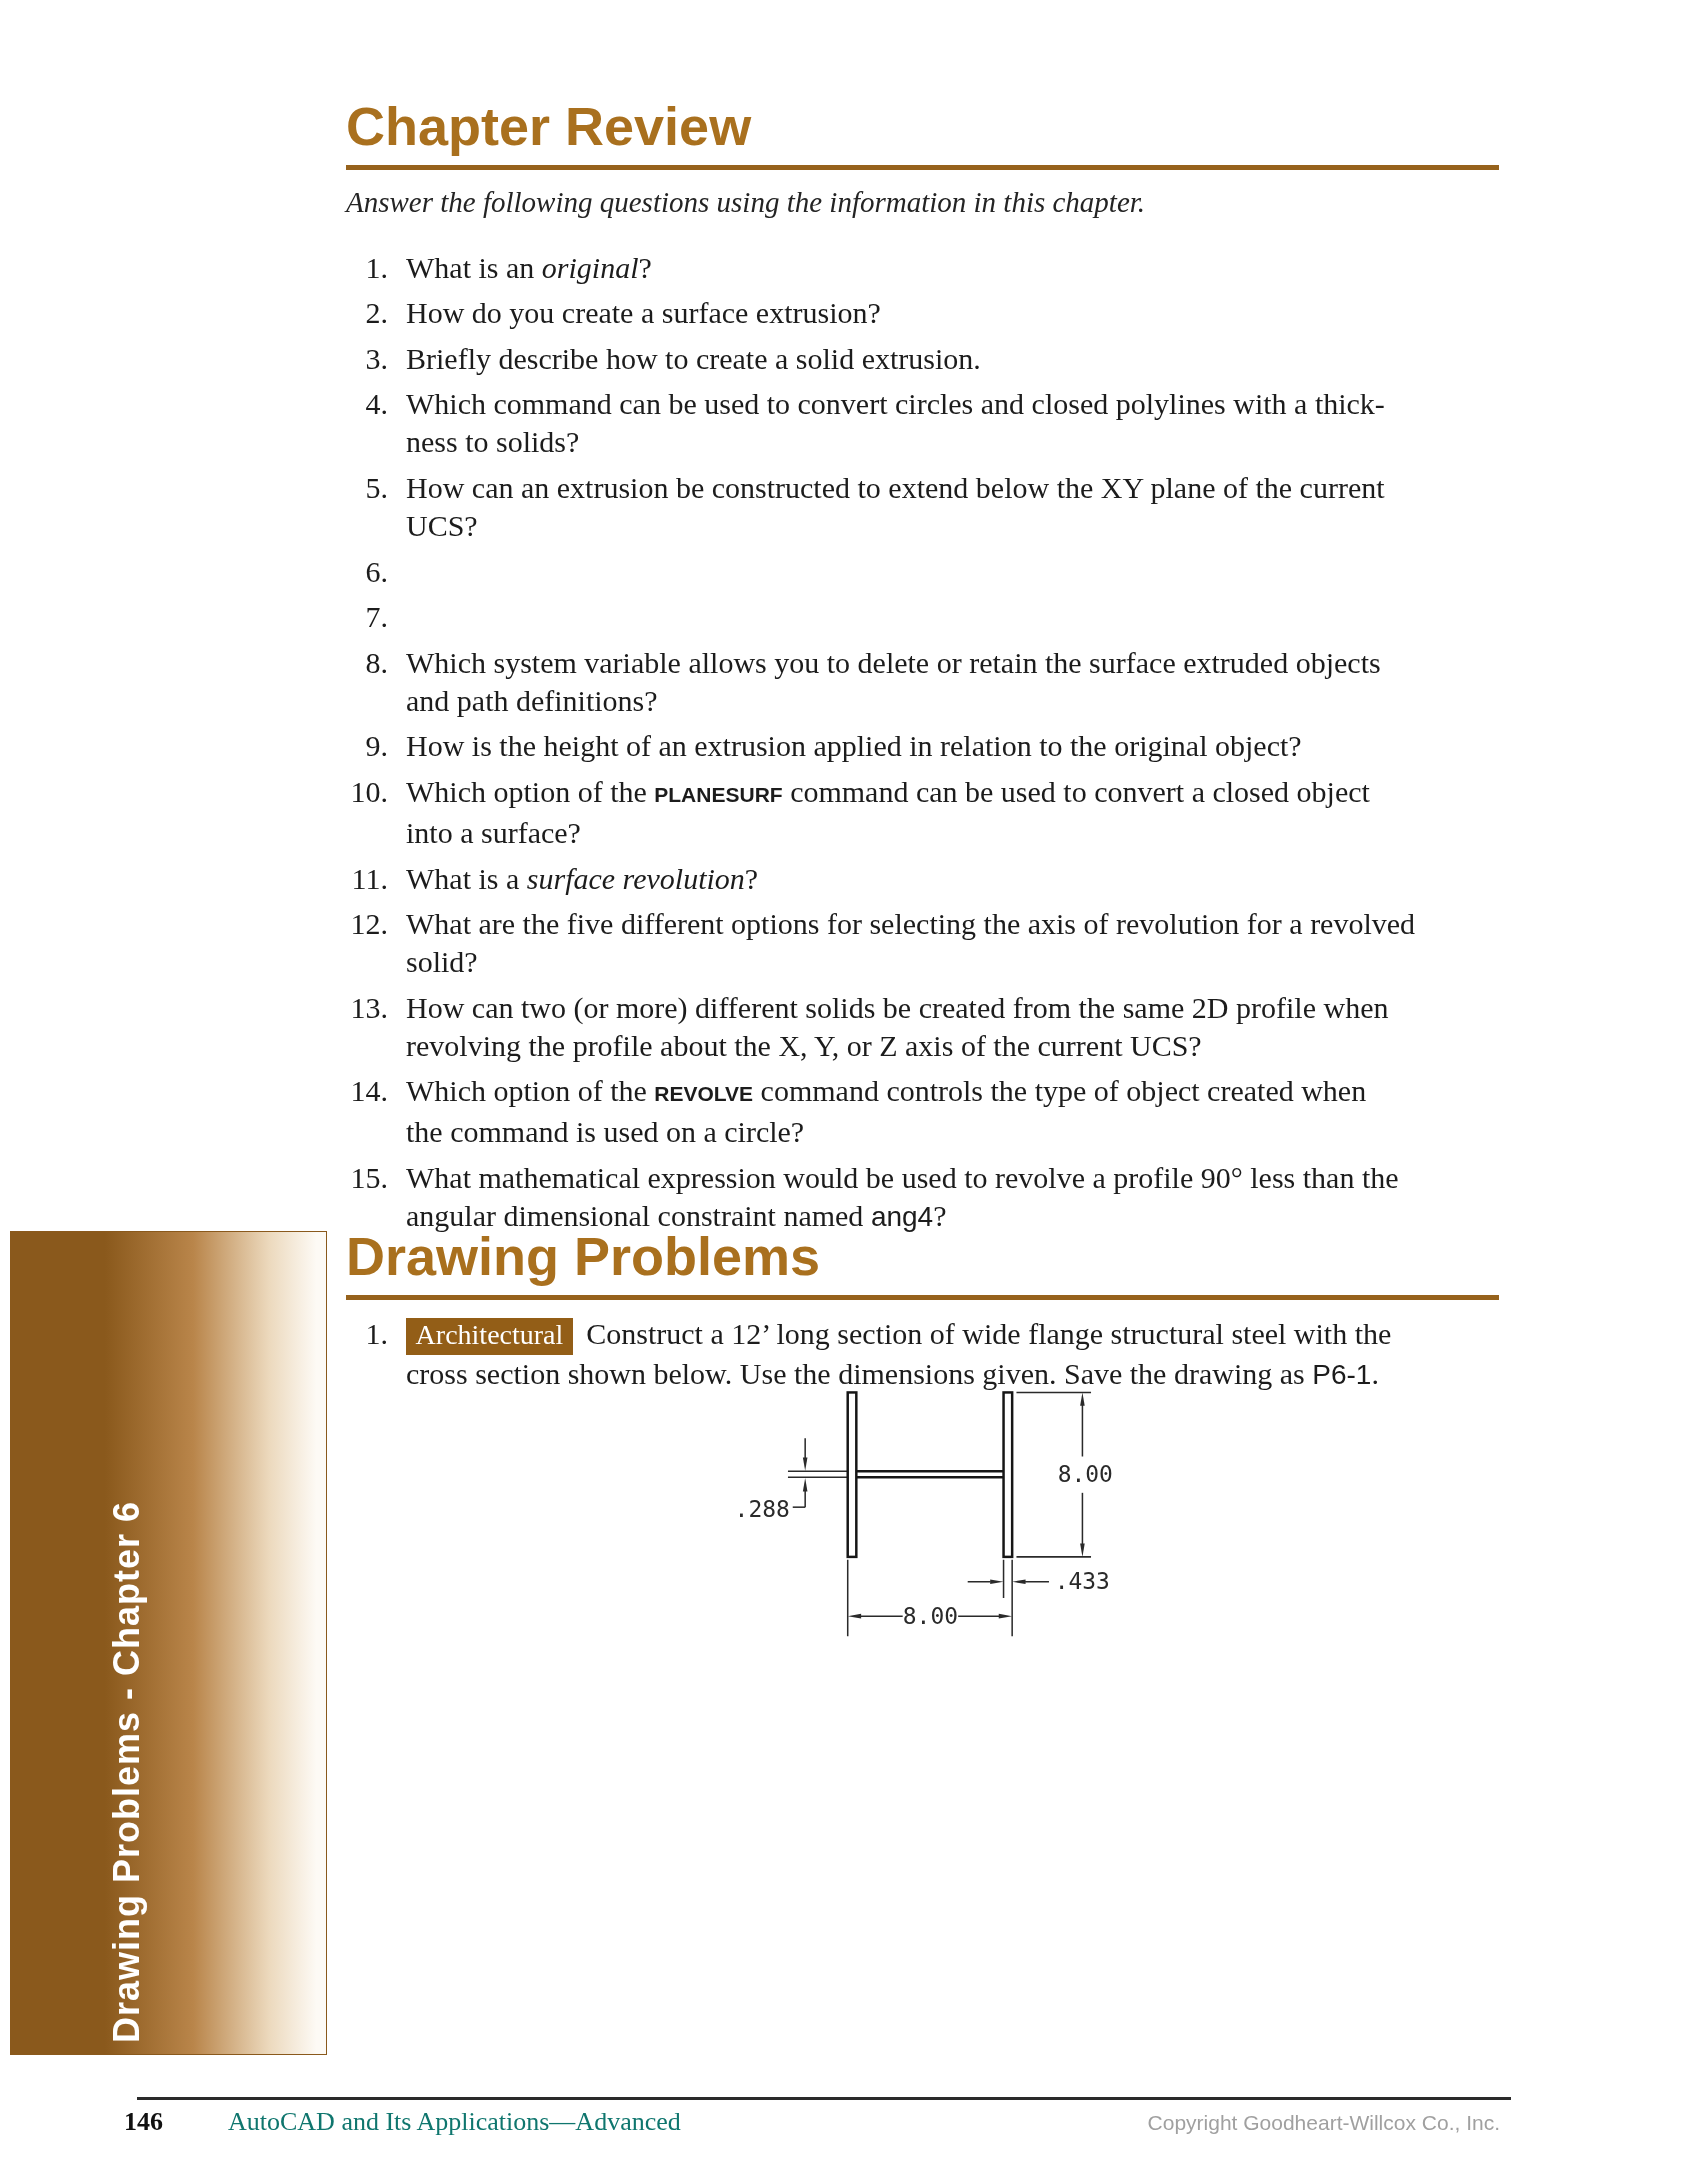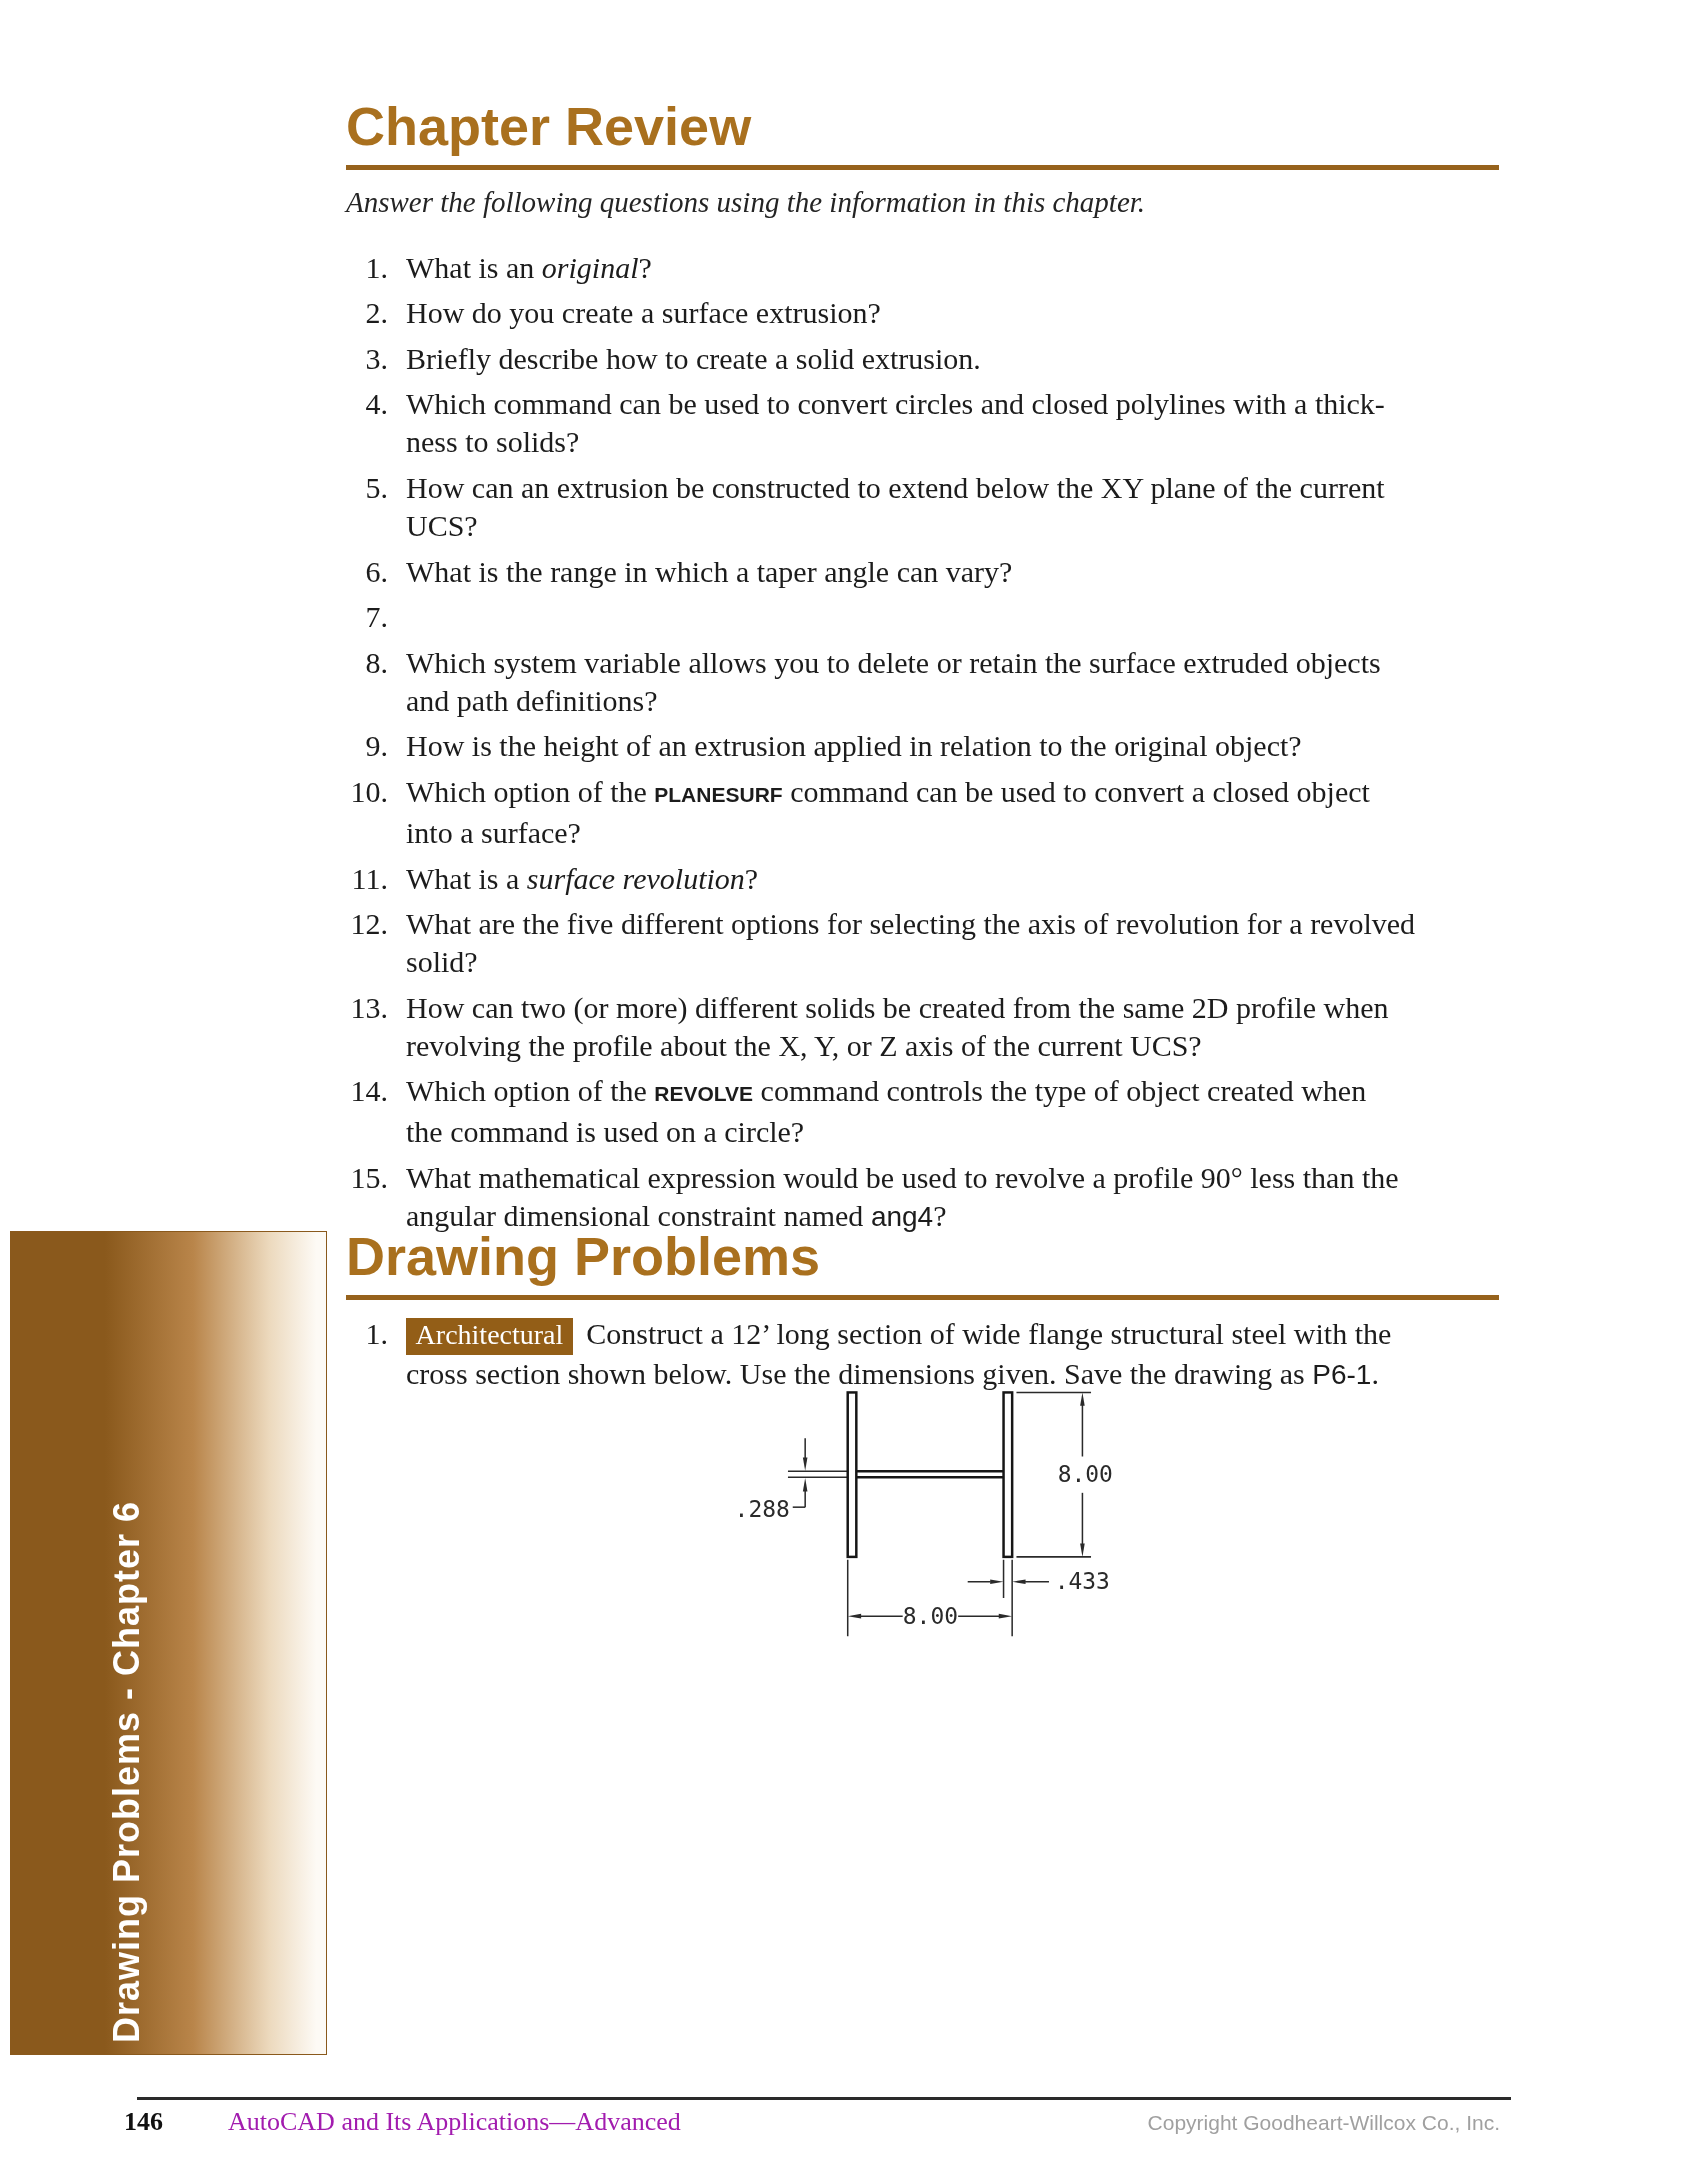--- a/index.html
+++ b/index.html
@@ -54,21 +54,21 @@
   }
   .sidebar-label {
     position:absolute; left:96px; top:811px; transform:rotate(-90deg); transform-origin:0 0;
     white-space:nowrap; font-family:"Liberation Sans", sans-serif; font-weight:700;
     font-size:36px; letter-spacing:1px; color:#ffffff;
   }
 
   
   .footer-rule { position:absolute; left:127px; top:2097px; width:1374px; height:2.9px; background:#2a2a2a; }
   .pagenum  { position:absolute; left:114px; top:2107px; font-weight:700; font-size:26px; color:#111; }
-  .booktitle{ position:absolute; left:218px; top:2107px; font-size:26px; color:#a21caf; }
+  .booktitle{ position:absolute; left:218px; top:2107px; font-size:26px; color:#0f766e; }
   .copyright{
     position:absolute; right:205px; top:2111px; font-family:"Liberation Sans", sans-serif;
     font-size:21px; color:#a0a0a0;
   }
 </style>
 </head>
 <body>
 
 <div class="page">
 
@@ -92,21 +92,20 @@
         <li>
           <span class="qnum">4.</span>
           <div class="qtext"><span>Which command can be used to convert circles and closed polylines with a thick-</span><br><span>ness to solids?</span></div>
         </li>
         <li>
           <span class="qnum">5.</span>
           <div class="qtext"><span>How can an extrusion be constructed to extend below the XY plane of the current</span><br><span>UCS?</span></div>
         </li>
         <li>
           <span class="qnum">6.</span>
-          <div class="qtext"><span>What is the range in which a taper angle can vary?</span></div>
         </li>
         <li>
           <span class="qnum">7.</span>
         </li>
         <li>
           <span class="qnum">8.</span>
           <div class="qtext"><span>Which system variable allows you to delete or retain the surface extruded objects</span><br><span>and path definitions?</span></div>
         </li>
         <li>
           <span class="qnum">9.</span>

